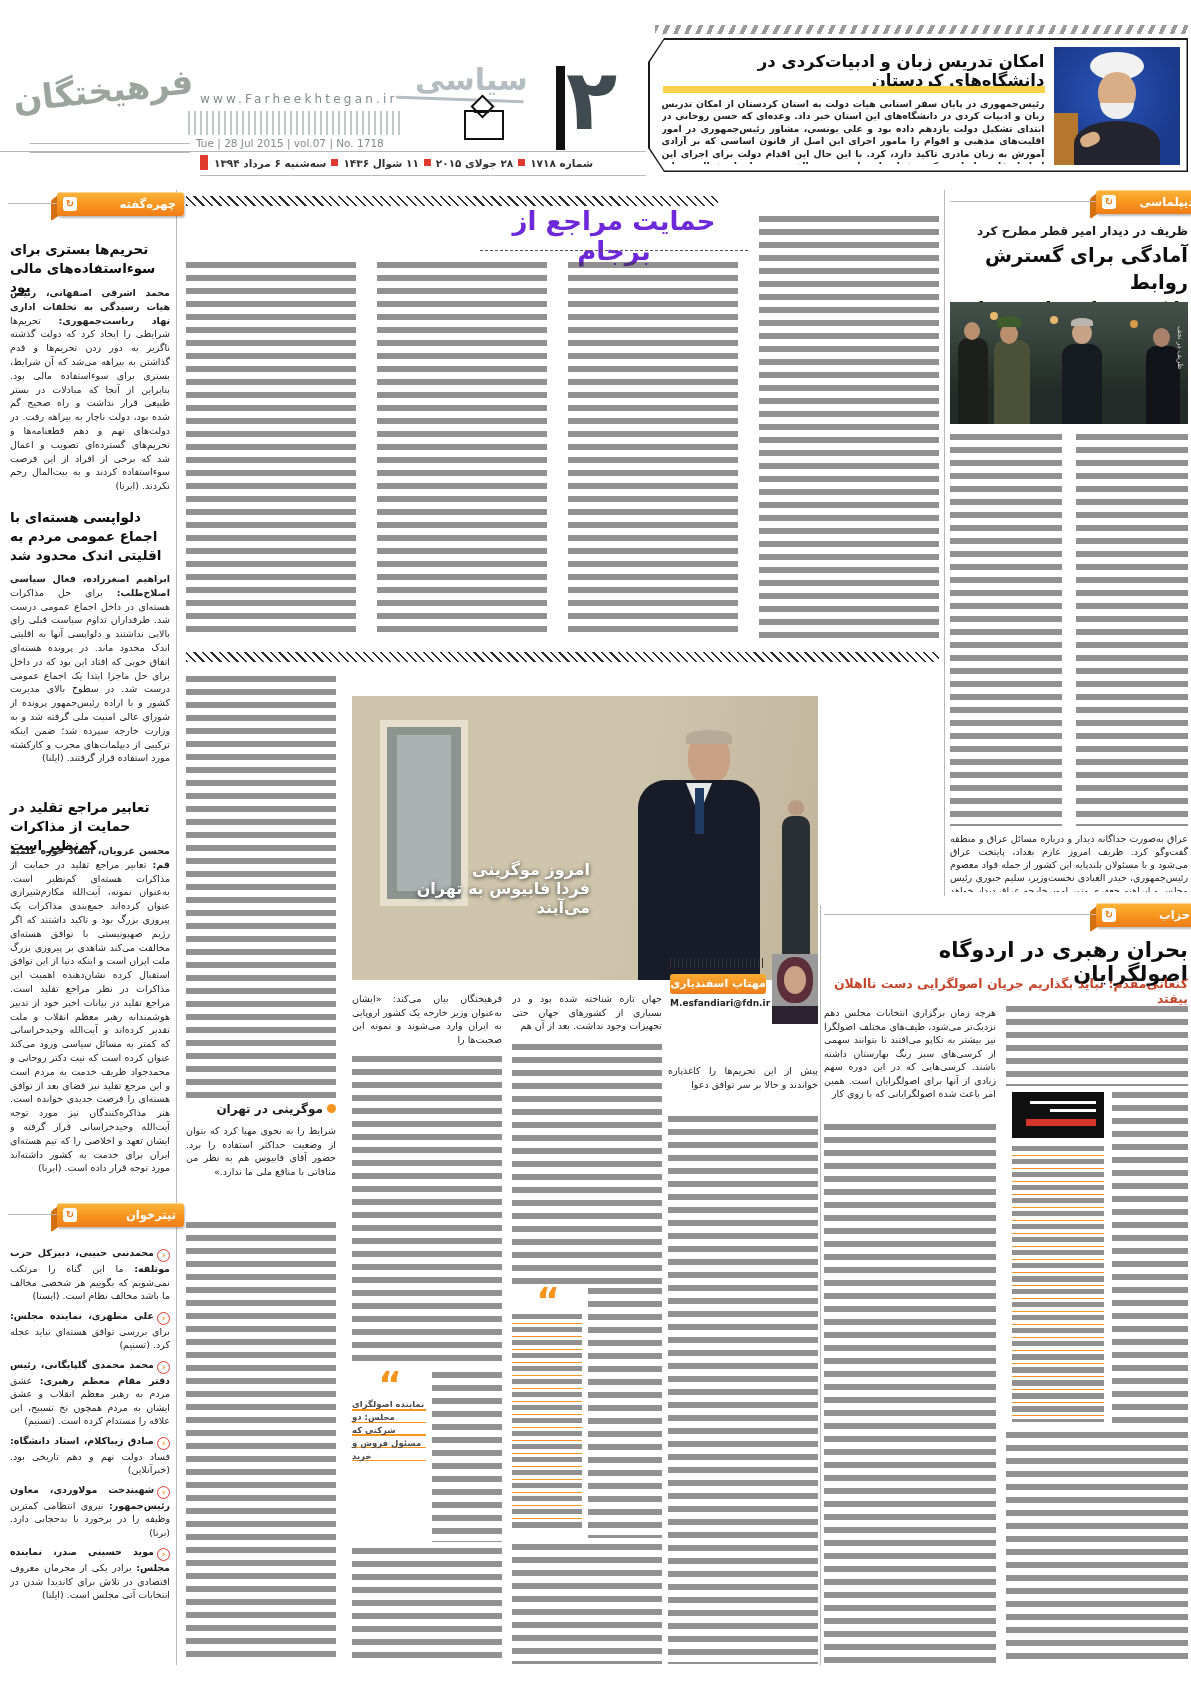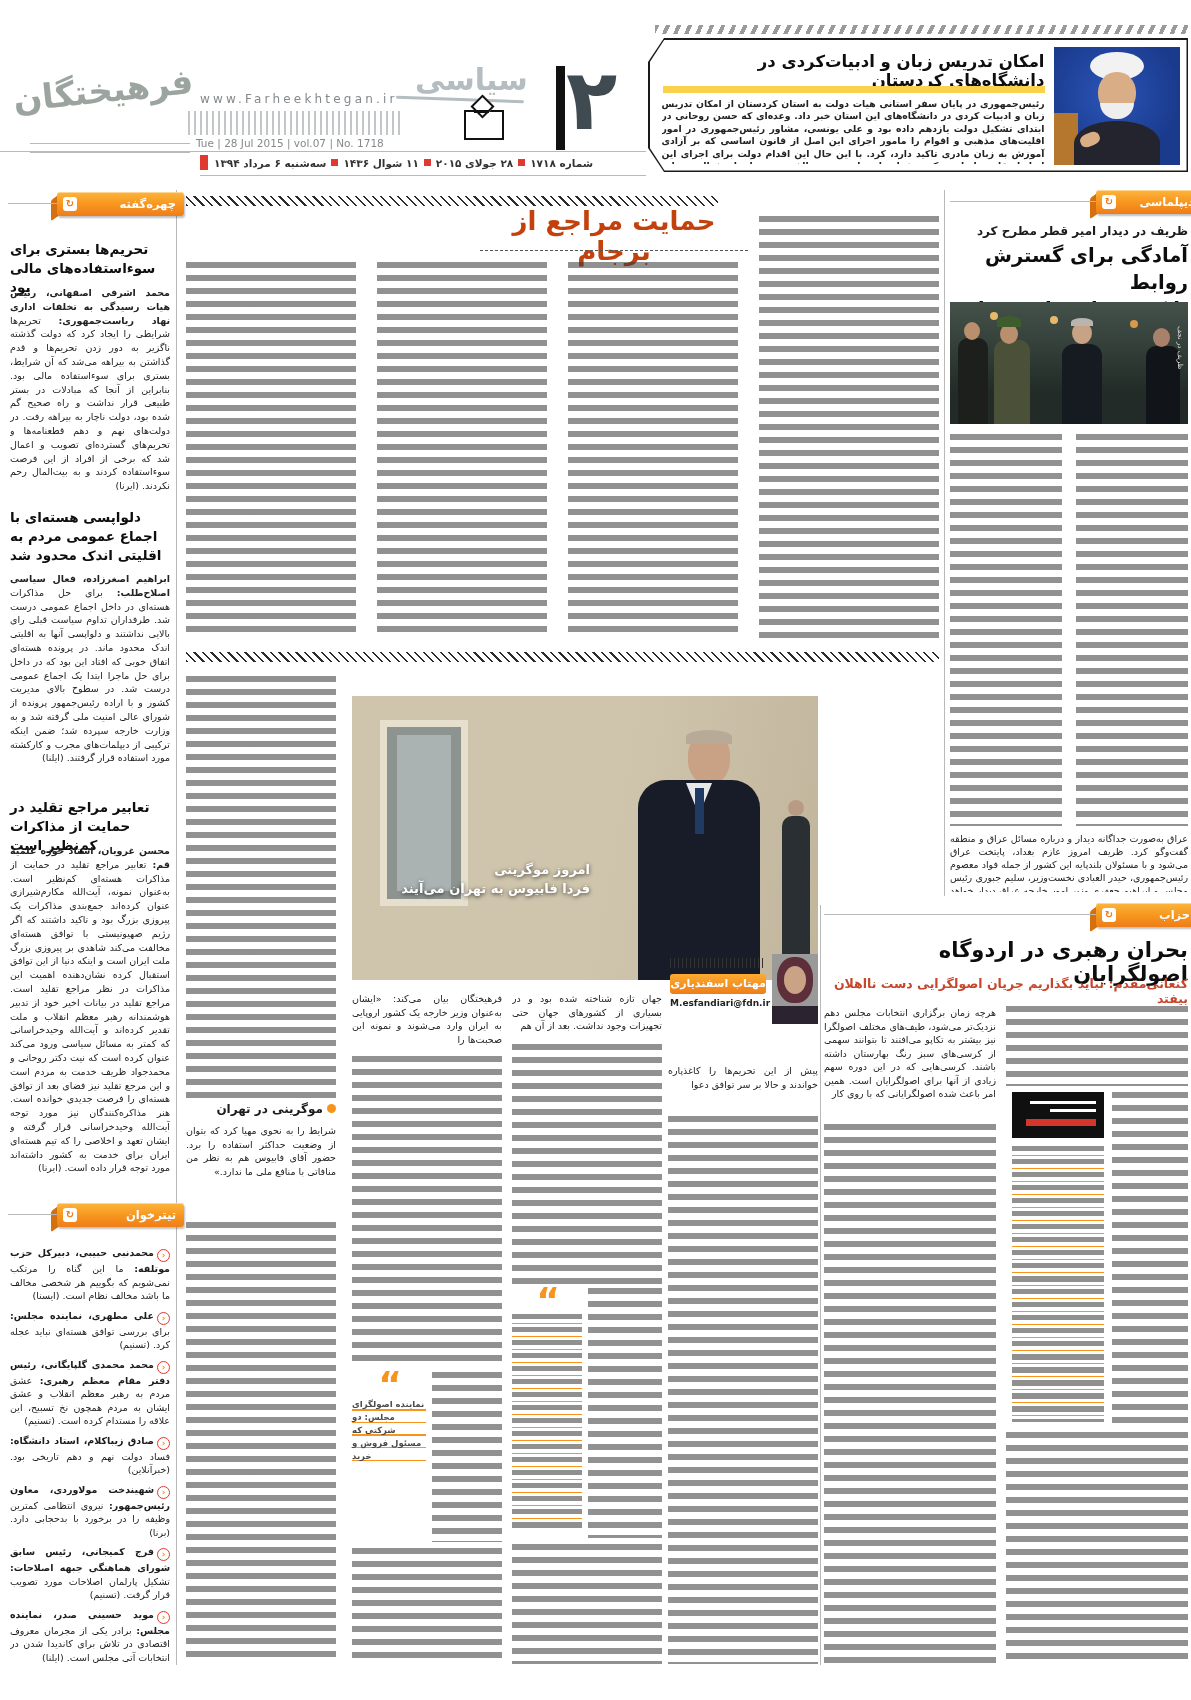--- a/index.html
+++ b/index.html
@@ -29,21 +29,21 @@
     color:#f7941e;font-size:9px;line-height:10px;text-align:center;font-weight:900;margin-left:3px;vertical-align:-2px;background:#fff}
   .qmark{color:#f7941e;font-size:36px;font-weight:900;line-height:26px;text-align:center;letter-spacing:-2px}
   .qtext{font-size:8.5px;line-height:13px;font-weight:700;color:#4a4a4a;text-align:left;
     background-image:repeating-linear-gradient(to bottom,transparent 0,transparent 11.2px,#f7941e 11.2px,#f7941e 12.6px)}
   .redsq{display:inline-block;width:7px;height:7px;background:#e0392f;margin:0 5px;flex:none}
   .fa-date{display:flex;align-items:center;direction:ltr;font-size:10.5px;font-weight:700;color:#333}
   .fa-date span[dir=rtl]{white-space:nowrap}
   .ballot-box{width:36px;height:26px;border:2.5px solid #111;background:#fff;position:relative}
   .ballot-slot{position:absolute;top:-2px;left:8px;width:15px;height:3px;background:#111}
   .ballot-env{position:absolute;top:-14px;left:8px;width:13px;height:13px;border:2.5px solid #111;background:#fff;transform:rotate(45deg)}
-  .overlay-kicker{color:#fff;font-size:13px;line-height:19px;font-weight:700;text-shadow:0 1px 4px rgba(0,0,0,.75)}
+  .overlay-kicker{color:#fff;font-size:16px;line-height:19px;font-weight:700;text-shadow:0 1px 4px rgba(0,0,0,.75)}
   .overlay-title{color:#fff;font-size:35px;line-height:40px;font-weight:900;text-shadow:0 2px 6px rgba(0,0,0,.7)}
   .ph{overflow:hidden}
 </style>
 </head>
 <body>
 
 <div class="b" style="left:55px;top:68px;width:140px;height:72px;transform:rotate(-6deg);font-size:34px;font-weight:800;color:#9ba49e;text-align:center">فرهیختگان</div>
 <div class="b rule" style="left:30px;top:143px;width:160px;height:1px"></div>
 <div class="b rule" style="left:30px;top:152px;width:160px;height:1px"></div>
 
@@ -131,31 +131,28 @@
     </div>
 
     <div class="titr-item">
       <span class="titr-bullet">‹</span><b>صادق زیباکلام، استاد دانشگاه:</b><span> فساد دولت نهم و دهم تاریخی بود. (خبرآنلاین)</span>
     </div>
 
     <div class="titr-item">
       <span class="titr-bullet">‹</span><b>شهیندخت مولاوردی، معاون رئیس‌جمهور:</b><span> نیروی انتظامی کمترین وظیفه را در برخورد با بدحجابی دارد. (برنا)</span>
     </div>
 
-    <div class="titr-item">
-      <span class="titr-bullet">‹</span><b>فرج کمیجانی، رئیس سابق شورای هماهنگی جبهه اصلاحات:</b><span> تشکیل پارلمان اصلاحات مورد تصویب قرار گرفت. (تسنیم)</span>
-    </div>
 
     <div class="titr-item">
       <span class="titr-bullet">‹</span><b>موید حسینی صدر، نماینده مجلس:</b><span> برادر یکی از مجرمان معروف اقتصادی در تلاش برای کاندیدا شدن در انتخابات آتی مجلس است. (ایلنا)</span>
     </div>
   </div>
 
 <div class="b hatch" style="left:186px;top:196px;width:532px;height:10px"></div>
-<div class="b" style="left:478px;top:206px;width:272px;font-size:26px;font-weight:900;color:#c2410c;text-align:center">حمایت مراجع از برجام</div>
+<div class="b" style="left:478px;top:206px;width:272px;font-size:26px;font-weight:900;color:#6d28d9;text-align:center">حمایت مراجع از برجام</div>
 <div class="b" style="left:480px;top:250px;width:268px;border-top:1.5px dashed #555"></div>
 
 <div class="b greek" style="left:186px;top:262px;width:170px;height:376px"></div>
 <div class="b greek" style="left:377px;top:262px;width:170px;height:376px"></div>
 <div class="b greek" style="left:568px;top:262px;width:170px;height:376px"></div>
 <div class="b greek" style="left:759px;top:216px;width:180px;height:422px"></div>
 
 <div class="b hatch" style="left:186px;top:652px;width:753px;height:10px"></div>
 
 <div class="b greek" style="left:186px;top:676px;width:150px;height:422px"></div>

